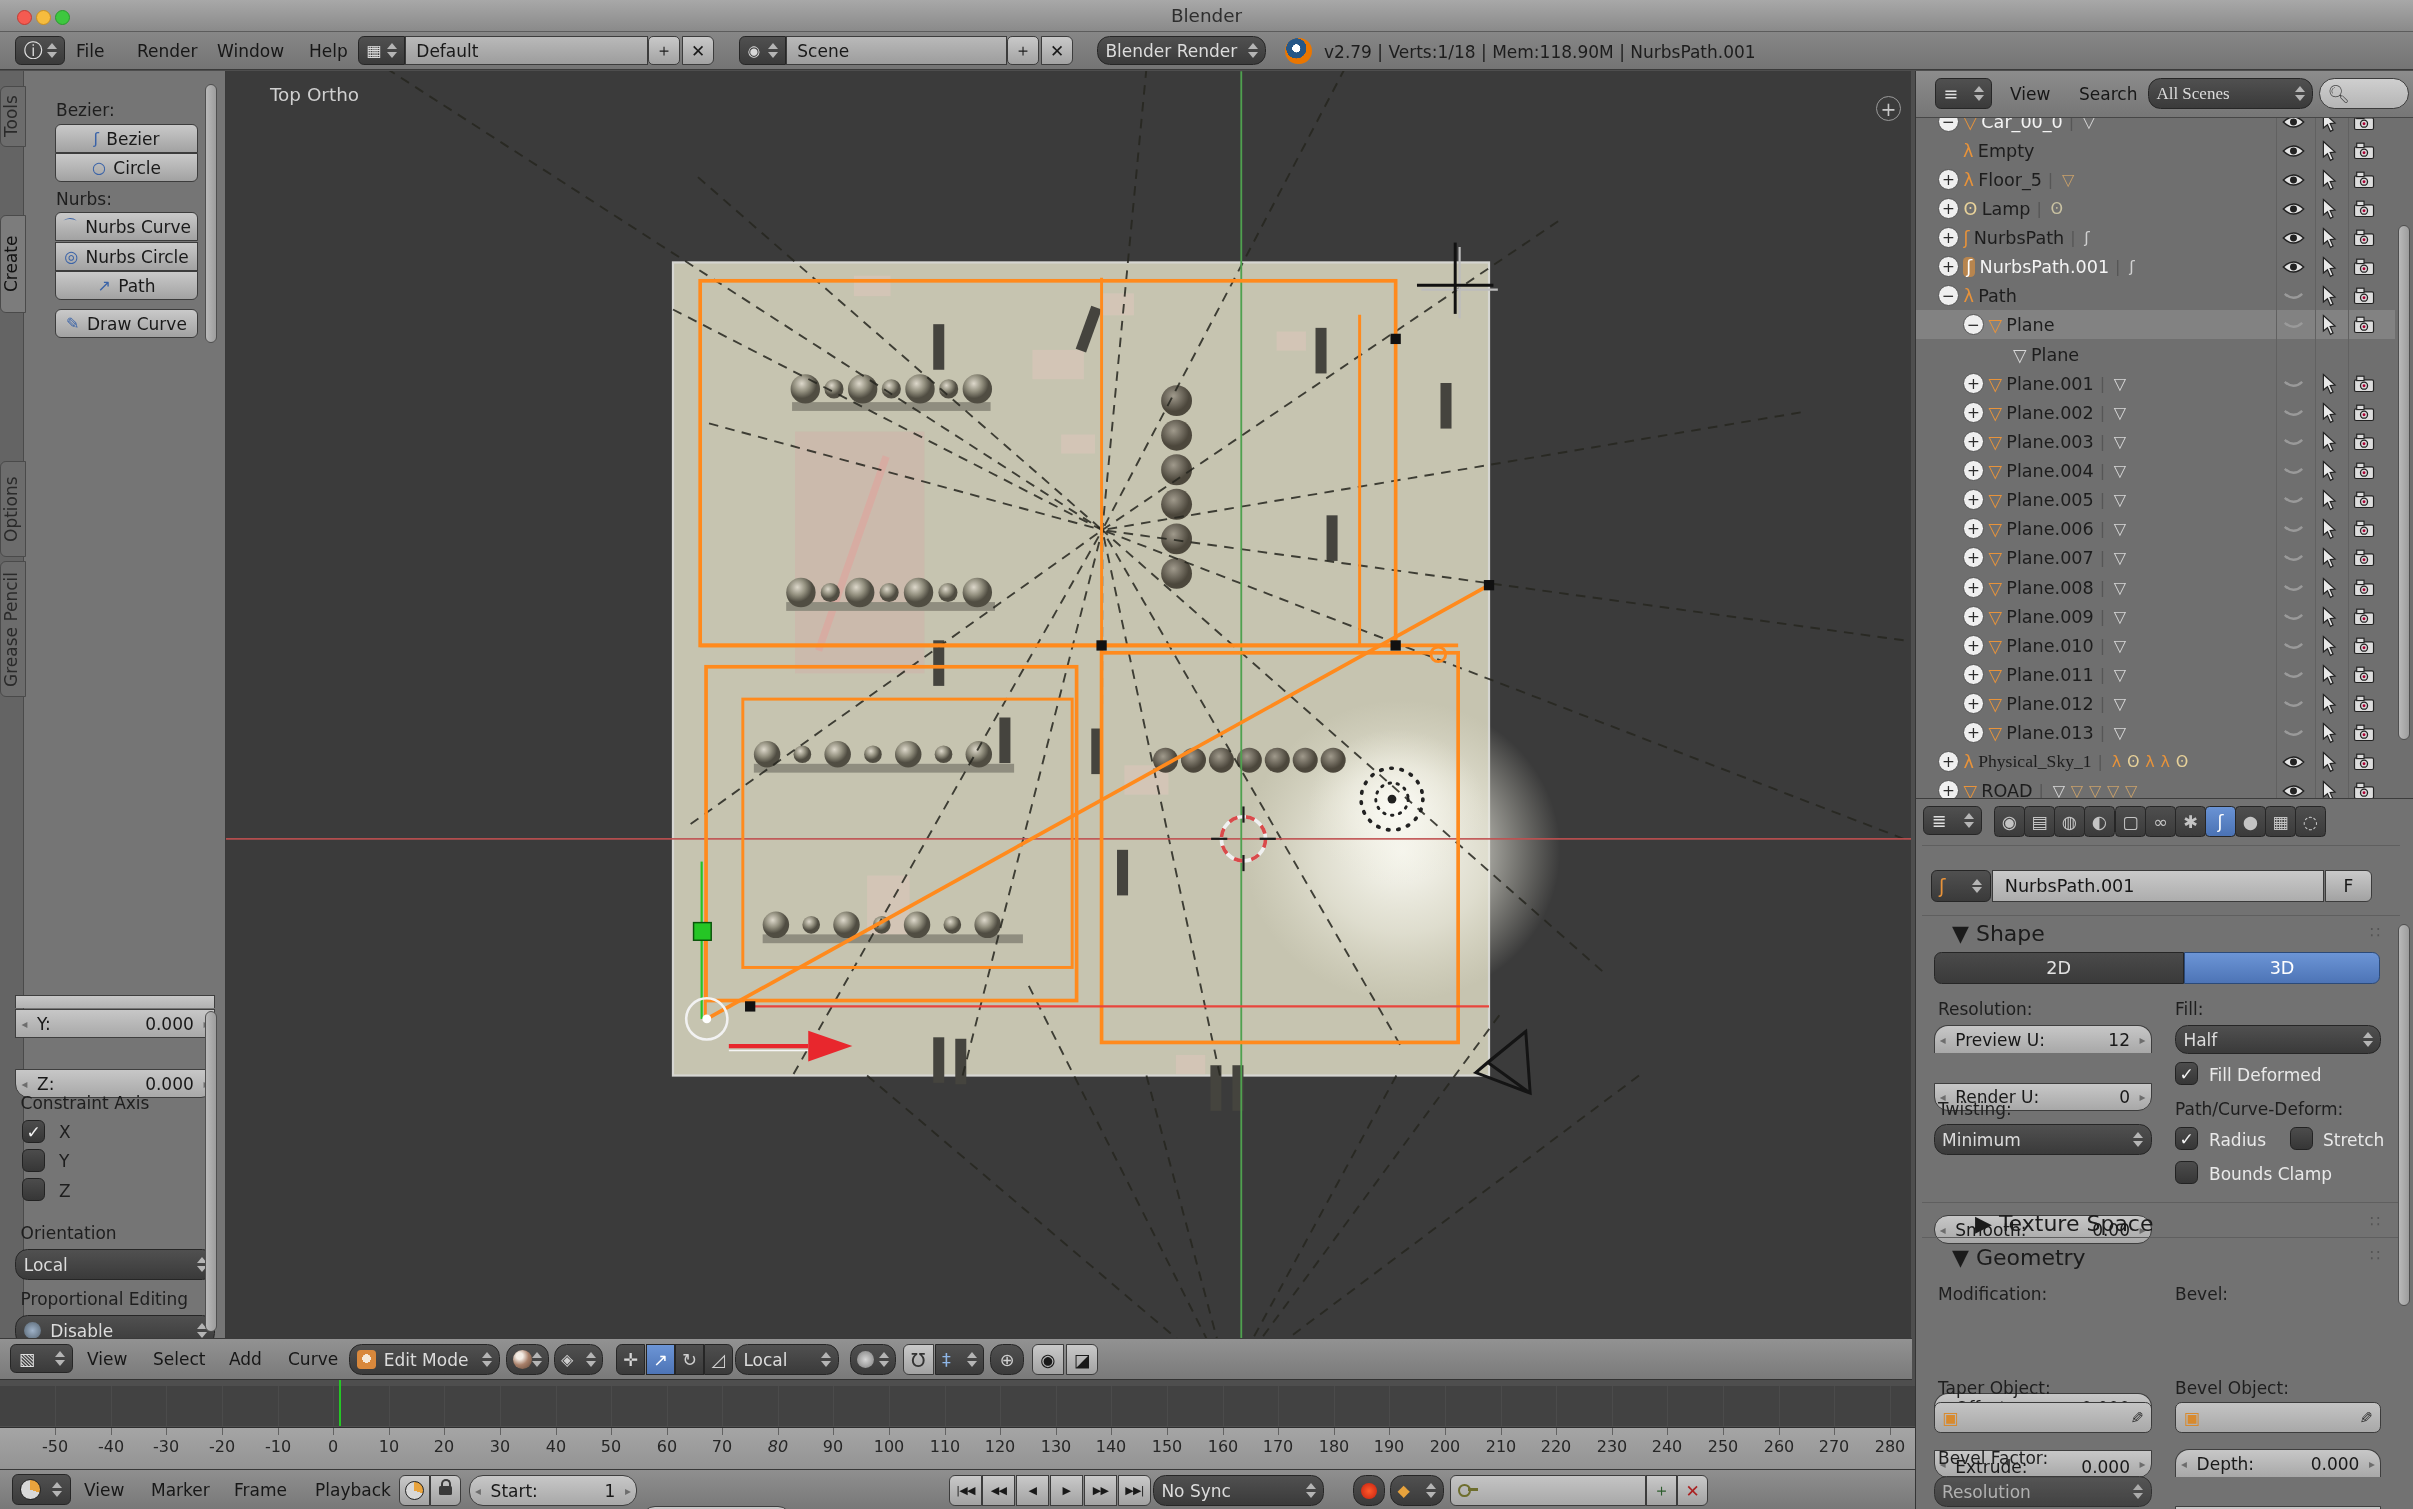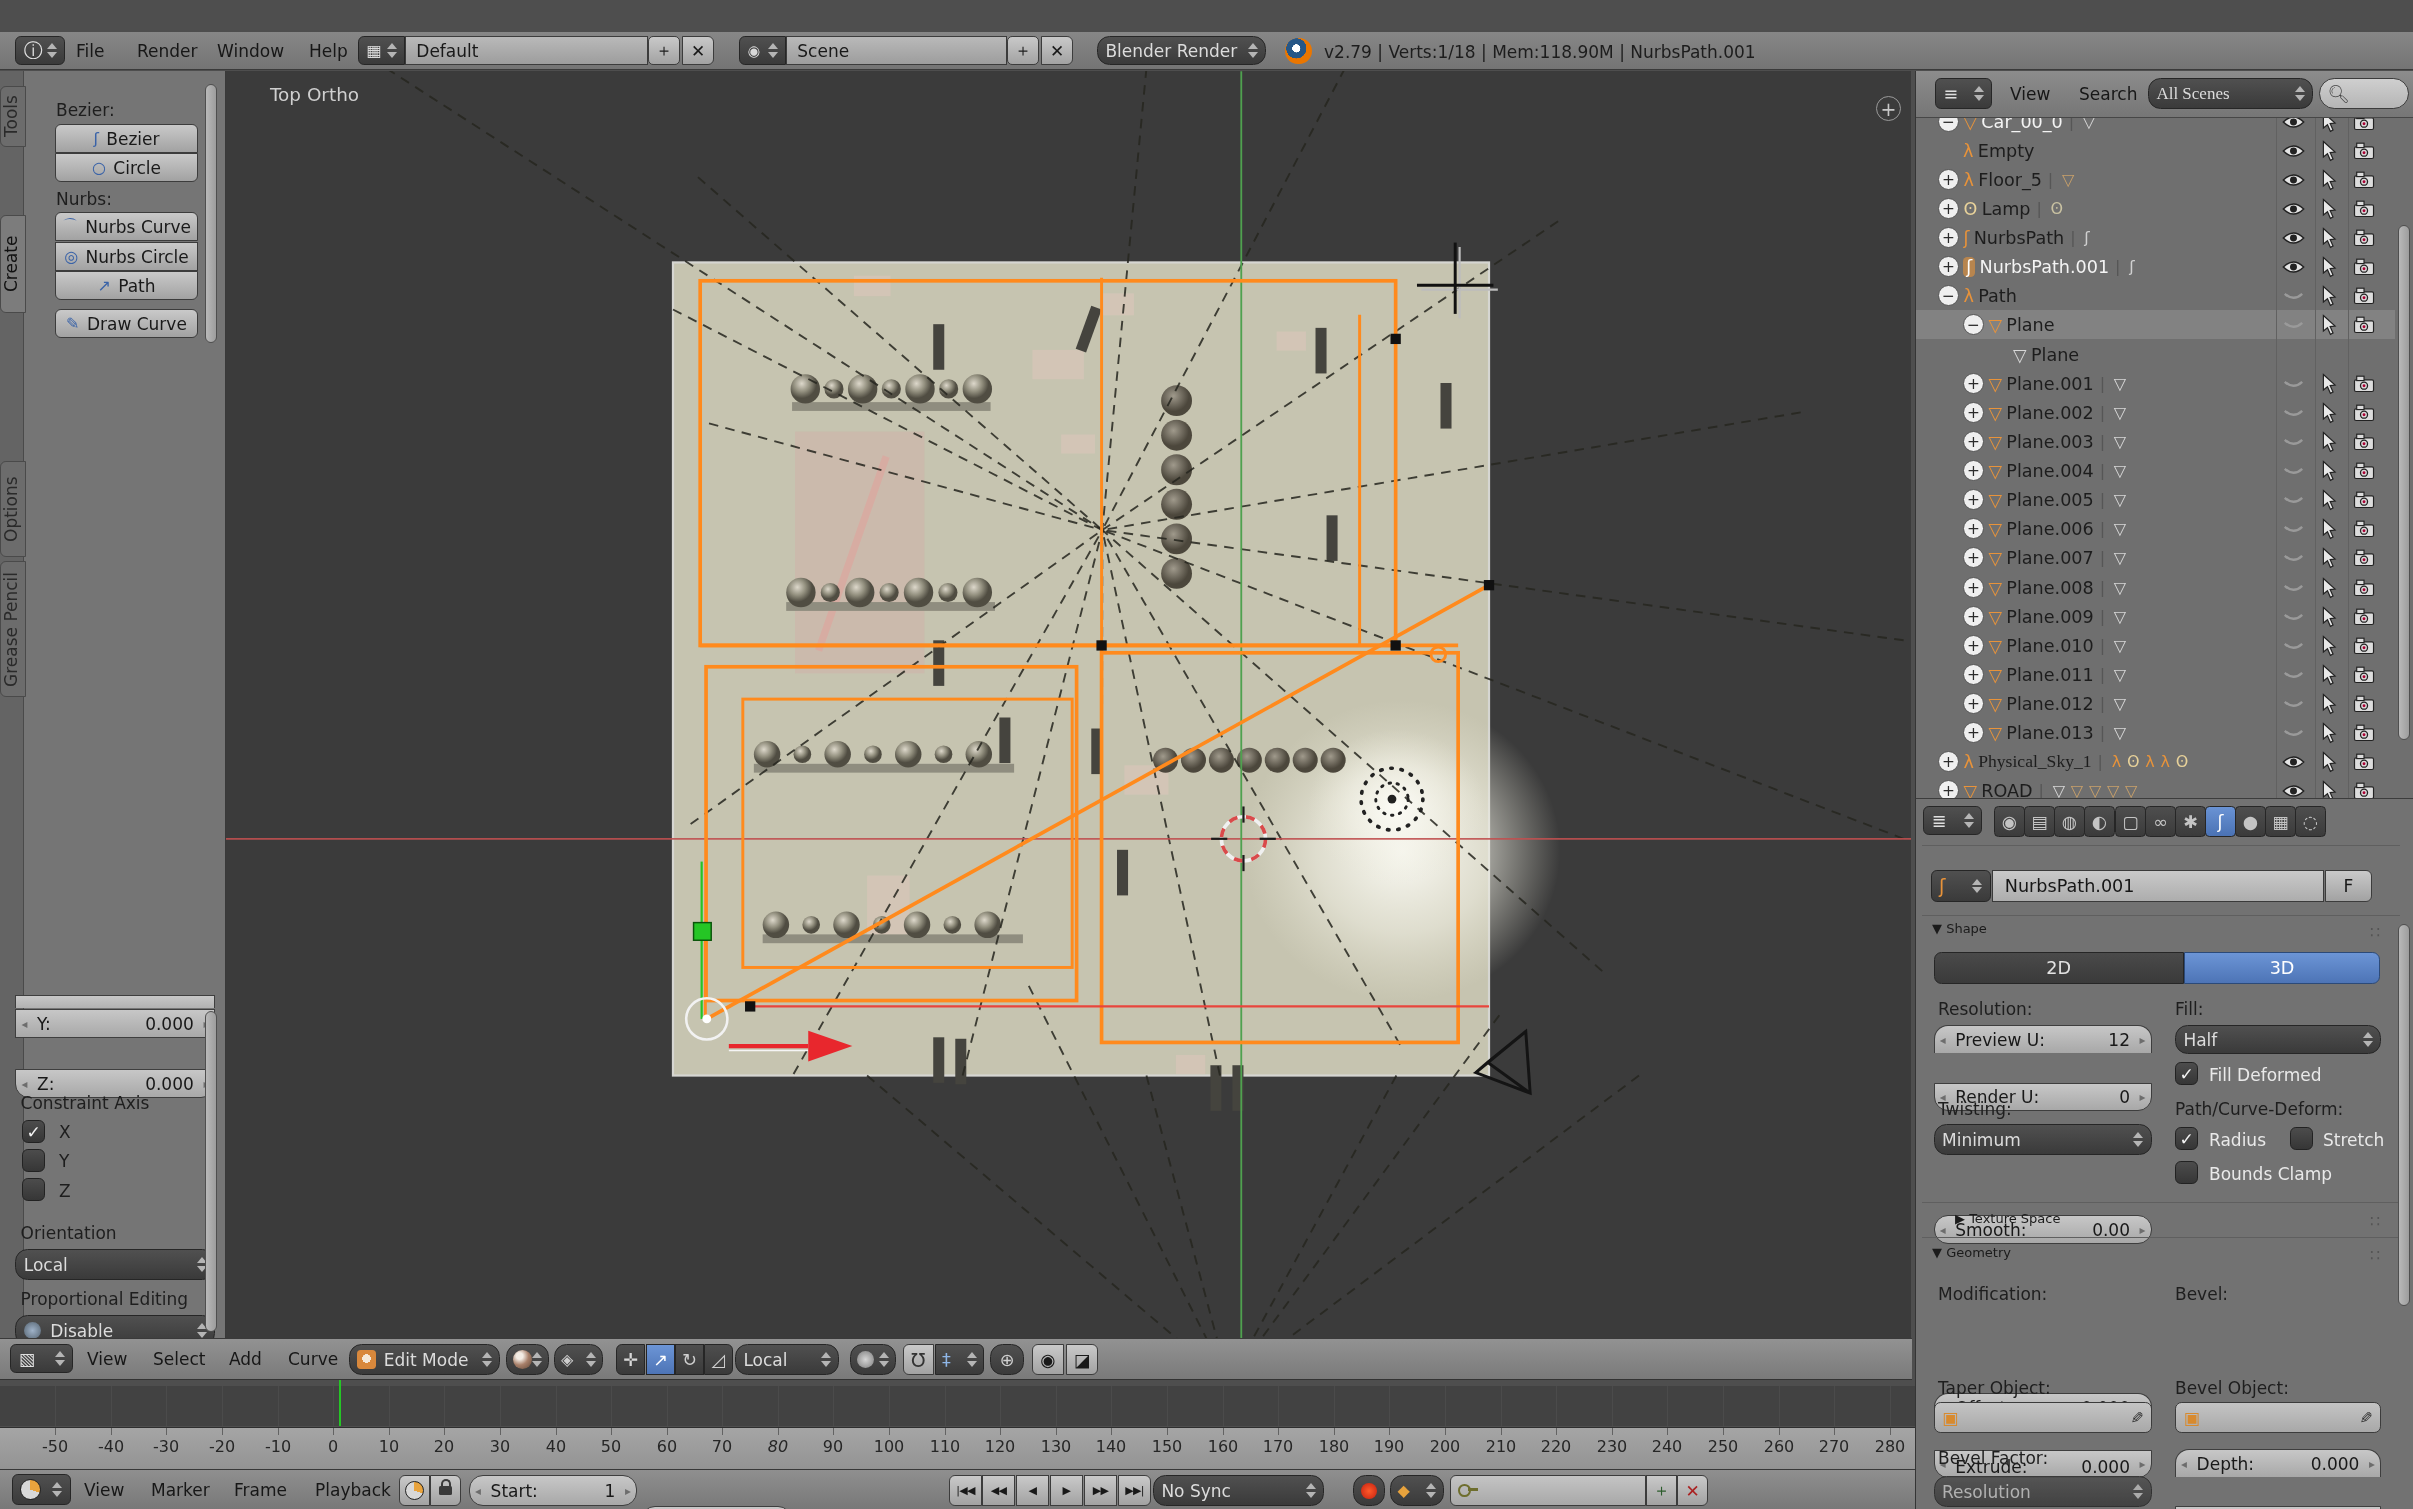--- a/index.html
+++ b/index.html
@@ -28,21 +28,21 @@
   .stack-bot{border-radius:0 0 14px 14px;}
   .ud{display:flex;flex-direction:column;gap:2.9px;margin-left:auto;}
   .ud i{width:0;height:0;border-left:5.1px solid transparent;border-right:5.1px solid transparent;display:block;}
   .ud .u{border-bottom:6.6px solid #b5b5b5;}
   .ud .d{border-top:6.6px solid #b5b5b5;}
   .chk{width:23px;height:23px;border-radius:5.9px;background:linear-gradient(#4c4c4c,#363636);
        border:0.7px solid #222;display:inline-flex;align-items:center;justify-content:center;
        color:#f2f2f2;font-size:17px;flex:none;}
   .lbl{font-size:17px;color:#1e1e1e;}
   .wlbl{font-size:17px;color:#e9e9e9;}
-  .phdr{font-size:13px;color:#1b1b1b;}
+  .phdr{font-size:22px;color:#1b1b1b;margin-left:20px;}
   .sb{background:linear-gradient(90deg,#b9b9b9,#9d9d9d);border:0.7px solid #4f4f4f;border-radius:6.6px;width:11.8px;}
   
   #toolshelf{left:0;top:71px;width:226px;height:1268px;background:#757575;border-right:1.5px solid #393939;overflow:hidden;}
   #tabcol{left:0;top:0;width:24px;height:1268px;background:#646464;border-right:0.7px solid #4a4a4a;}
   .vtab{position:absolute;left:0;width:24px;writing-mode:vertical-rl;transform:rotate(180deg);
         text-align:center;font-size:17px;color:#2a2a2a;background:#6c6c6c;border:0.7px solid #4a4a4a;border-radius:0 5.9px 5.9px 0;}
   .vtab.on{background:#7c7c7c;color:#111;}
   
   #viewport{left:226px;top:71px;width:1685px;height:1268px;background:#3b3b3b;overflow:hidden;}
   #vph{left:0;top:1338px;width:1912px;height:42px;background:linear-gradient(#929292,#7a7a7a);border-top:1.5px solid #3a3a3a;border-bottom:1.5px solid #333;}
@@ -69,20 +69,26 @@
   .ptab.on{background:linear-gradient(#6a93d4,#4a72b4);color:#fff;}
   .psep{position:absolute;left:5.9px;width:478px;height:0.7px;background:#5f5f5f;}
   .dots{color:#555;font-size:16px;letter-spacing:1.5px;}
   svg{display:block;}
 </style>
 </head>
 <body>
 
 <div id="app">
 
+  <div class="abs" id="titlebar">
+    <span class="tl" style="left:17px;background:#f55b51;border:0.7px solid #c23b33;"></span>
+    <span class="tl" style="left:36px;background:#f6bc3e;border:0.7px solid #c98f23;"></span>
+    <span class="tl" style="left:55px;background:#3ec73f;border:0.7px solid #2a9a2d;"></span>
+    <div id="title">Blender</div>
+  </div>
 
   <div class="abs" id="infobar">
     <div class="abs dd" style="left:15.4px;top:4.4px;width:50px;height:29px;border-radius:5.9px;">
       <span style="font-size:19px;color:#e3e3e3;">ⓘ</span>
       <span class="ud">
           <i class="u"></i>
           <i class="d"></i>
         </span>
     </div>
     <span class="abs menu" style="left:76px;top:8.8px;">File</span>

